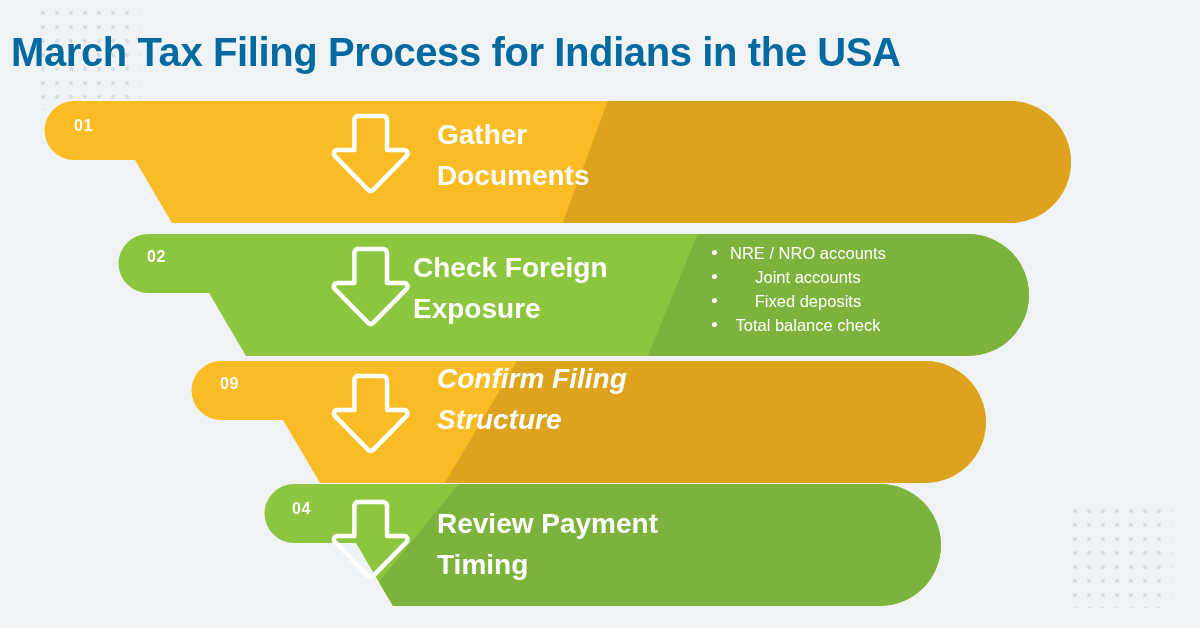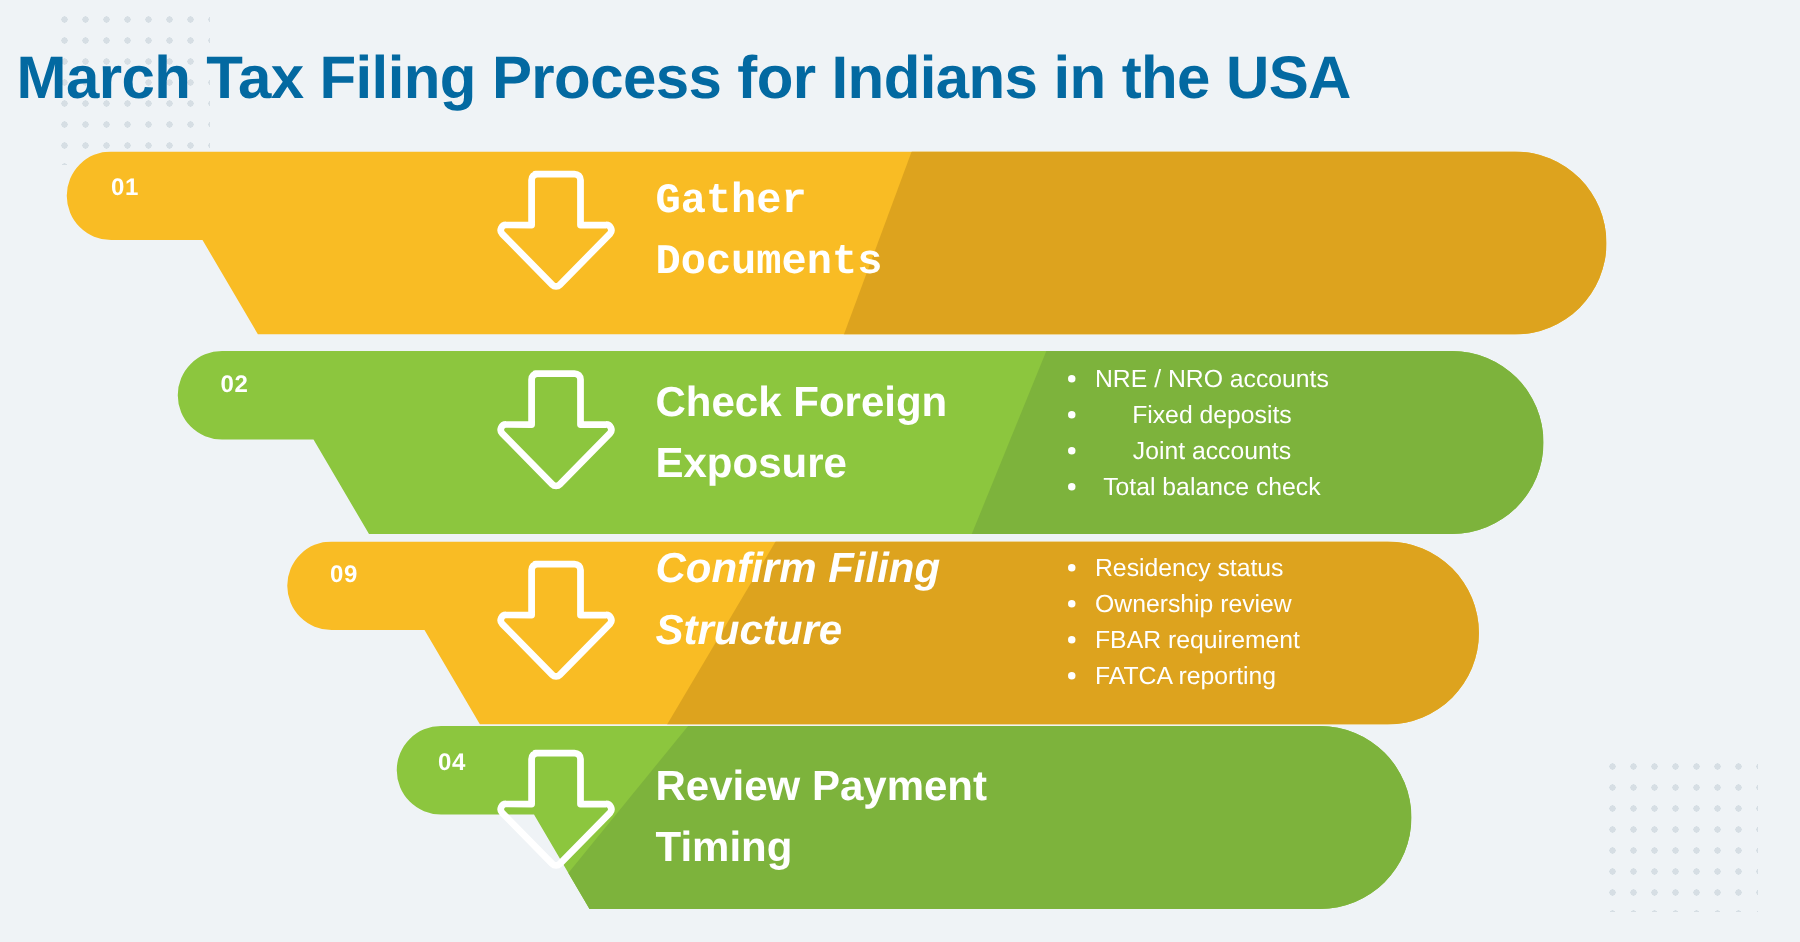--- a/index.html
+++ b/index.html
@@ -142,41 +142,35 @@
       <path d="M 357 116 h 26 a 4 4 0 0 1 4 4 v 30 h 17 a 3.5 3.5 0 0 1 2.6 5.9 l -33.4 34 a 3.5 3.5 0 0 1 -5 0 l -33.4 -34 a 3.5 3.5 0 0 1 2.6 -5.9 h 17 v -30 a 4 4 0 0 1 4 -4 z"></path>
       <path d="M 357 249 h 26 a 4 4 0 0 1 4 4 v 30 h 17 a 3.5 3.5 0 0 1 2.6 5.9 l -33.4 34 a 3.5 3.5 0 0 1 -5 0 l -33.4 -34 a 3.5 3.5 0 0 1 2.6 -5.9 h 17 v -30 a 4 4 0 0 1 4 -4 z"></path>
       <path d="M 357 376 h 26 a 4 4 0 0 1 4 4 v 30 h 17 a 3.5 3.5 0 0 1 2.6 5.9 l -33.4 34 a 3.5 3.5 0 0 1 -5 0 l -33.4 -34 a 3.5 3.5 0 0 1 2.6 -5.9 h 17 v -30 a 4 4 0 0 1 4 -4 z"></path>
       <path d="M 357 502 h 26 a 4 4 0 0 1 4 4 v 30 h 17 a 3.5 3.5 0 0 1 2.6 5.9 l -33.4 34 a 3.5 3.5 0 0 1 -5 0 l -33.4 -34 a 3.5 3.5 0 0 1 2.6 -5.9 h 17 v -30 a 4 4 0 0 1 4 -4 z"></path>
     </g>
   </svg>
 
   <div class="band-layer">
 
     <div class="step-num" style="left:74px;  top:117px;">01</div>
-    <div class="step-title" style="left:437px; top:114px;font-family:Liberation Mono, monospace;">Gather
+    <div class="step-title" style="left:437px; top:114px;">Gather
 Documents</div>
 
     <div class="step-num" style="left:147px; top:248px;">02</div>
-    <div class="step-title" style="left:437px; top:247px;">Check Foreign
+    <div class="step-title" style="left:413px; top:247px;">Check Foreign
 Exposure</div>
     <ul class="bullets" style="left:710px; top:241px;text-align:center;">
       <li>NRE / NRO accounts</li>
+      <li>Joint accounts</li>
       <li>Fixed deposits</li>
-      <li>Joint accounts</li>
       <li>Total balance check</li>
     </ul>
 
     <div class="step-num" style="left:220px; top:375px;">09</div>
     <div class="step-title" style="left:437px; top:358px;font-style:italic;">Confirm Filing
 Structure</div>
-    <ul class="bullets" style="left:710px; top:367px;">
-      <li>Residency status</li>
-      <li>Ownership review</li>
-      <li>FBAR requirement</li>
-      <li>FATCA reporting</li>
-    </ul>
 
     <div class="step-num" style="left:292px; top:500px;text-align:center;">04</div>
     <div class="step-title" style="left:437px; top:503px;">Review Payment
 Timing</div>
 
   </div>
 </div>
 
 </body></html>

